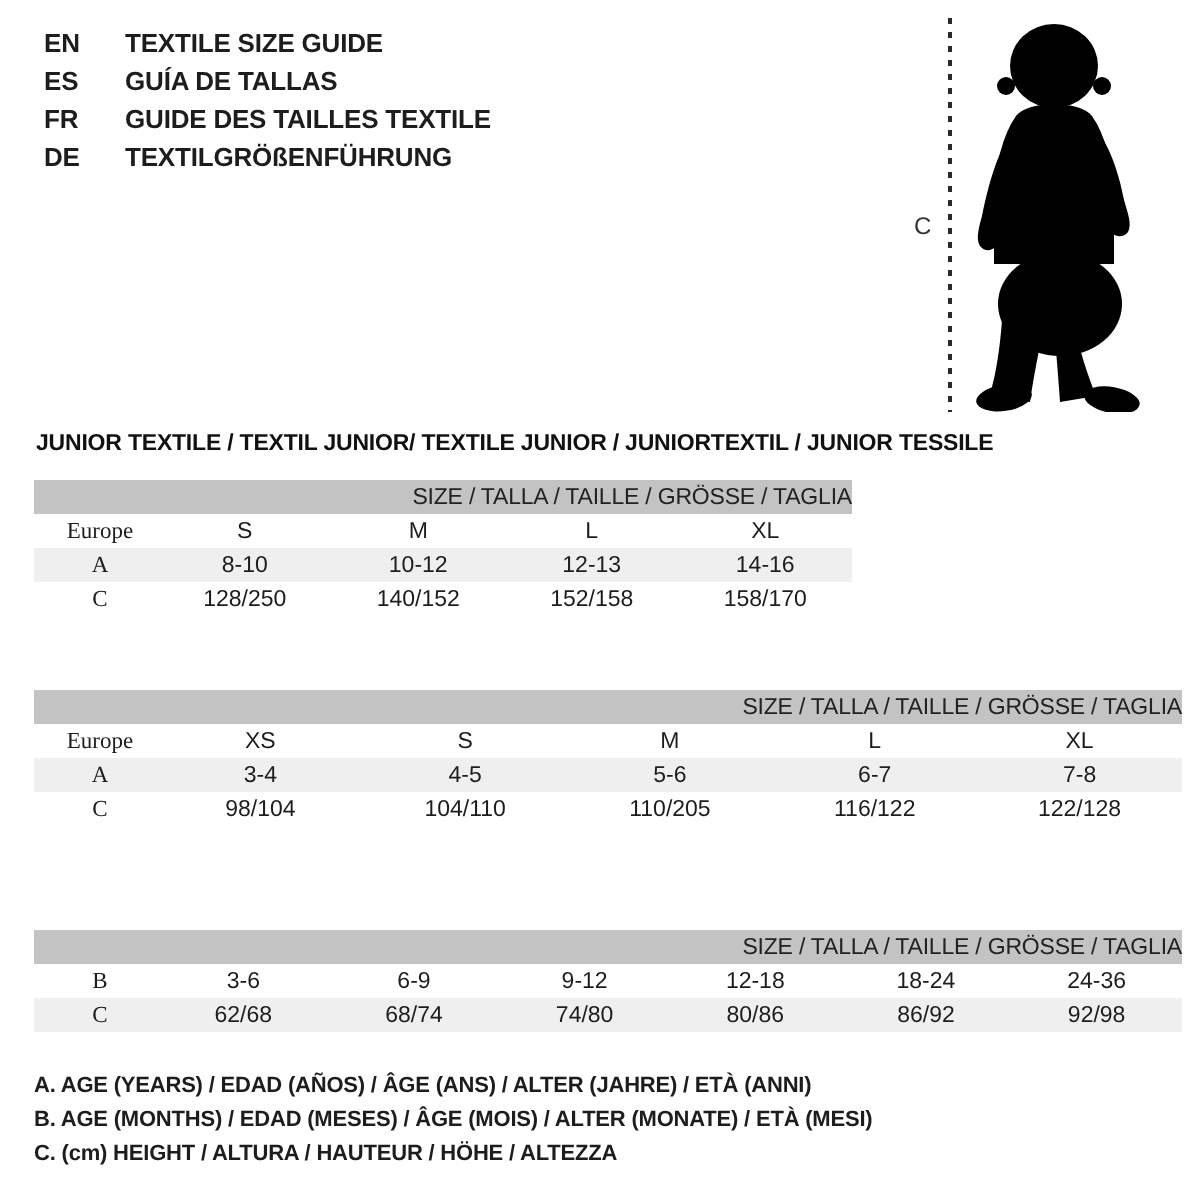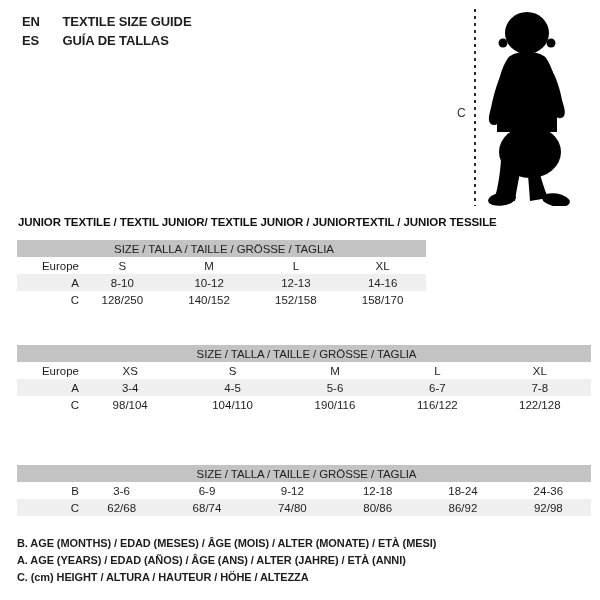--- a/index.html
+++ b/index.html
@@ -29,44 +29,52 @@
   .title-2{top:322px;}
   .title-3{top:423px;line-height:16.5px;}
   .t-title sub{font-size:8px;vertical-align:-2px;}
 
   
   table.size-table{position:absolute;left:17px;border-collapse:collapse;table-layout:fixed;}
   .t1{top:240px;width:409px;}
   .t2{top:345px;width:574px;}
   .t3{top:465px;width:574px;}
   .size-table th{
-    background:#c3c3c3;font-weight:400;font-size:11.5px;text-align:center;
+    background:#c3c3c3;font-weight:400;font-size:11.5px;text-align:right;
     height:17px;padding:0 0 0 5px;color:#222;letter-spacing:-0.1px;white-space:nowrap;
   }
   .size-table td{height:17px;font-size:11.5px;text-align:center;padding:0;white-space:nowrap;}
-  .size-table td.rowlabel{text-align:right;padding-left:4px;}
+  .size-table td.rowlabel{text-align:center;padding-left:4px;font-family:Liberation Serif, serif;}
   .size-table tr.striped{background:#efefef;}
 
   
   .footnotes{position:absolute;left:17px;top:535px;font-weight:700;font-size:11px;line-height:17px;letter-spacing:-0.1px;}
   .footnote{white-space:nowrap;}
 </style>
 </head>
 <body>
 
 <div class="canvas">
 
   <div class="lang-list">
     <div class="lang-row">
       <span class="lang-code">EN</span>
       <span class="lang-label">TEXTILE SIZE GUIDE</span>
     </div>
     <div class="lang-row">
       <span class="lang-code">ES</span>
       <span class="lang-label">GUÍA DE TALLAS</span>
+    </div>
+    <div class="lang-row">
+      <span class="lang-code">FR</span>
+      <span class="lang-label">GUIDE DES TAILLES TEXTILE</span>
+    </div>
+    <div class="lang-row">
+      <span class="lang-code">DE</span>
+      <span class="lang-label">TEXTILGRÖßENFÜHRUNG</span>
     </div>
   </div>
 
   <div class="dotted-line"></div>
   <span class="measure-label">C</span>
   <svg class="baby-svg" width="86" height="196" viewBox="0 0 86 196" xmlns="http://www.w3.org/2000/svg">
     <g fill="#000000">
       <ellipse cx="41" cy="23" rx="22" ry="21"></ellipse>
       <circle cx="17" cy="33" r="4.5"></circle>
       <circle cx="65" cy="33" r="4.5"></circle>
@@ -148,21 +156,21 @@
         <td>3-4</td>
         <td>4-5</td>
         <td>5-6</td>
         <td>6-7</td>
         <td>7-8</td>
       </tr>
       <tr>
         <td class="rowlabel">C</td>
         <td>98/104</td>
         <td>104/110</td>
-        <td>190/116</td>
+        <td>110/205</td>
         <td>116/122</td>
         <td>122/128</td>
       </tr>
     </tbody>
   </table>
 
   <table class="size-table t3">
     <colgroup>
         <col style="width:62px">
         <col>
@@ -193,18 +201,18 @@
         <td>68/74</td>
         <td>74/80</td>
         <td>80/86</td>
         <td>86/92</td>
         <td>92/98</td>
       </tr>
     </tbody>
   </table>
 
   <div class="footnotes">
+    <div class="footnote">A. AGE (YEARS) / EDAD (AÑOS) / ÂGE (ANS) / ALTER (JAHRE) / ETÀ (ANNI)</div>
     <div class="footnote">B. AGE (MONTHS) / EDAD (MESES) / ÂGE (MOIS) / ALTER (MONATE) / ETÀ (MESI)</div>
-    <div class="footnote">A. AGE (YEARS) / EDAD (AÑOS) / ÂGE (ANS) / ALTER (JAHRE) / ETÀ (ANNI)</div>
     <div class="footnote">C. (cm) HEIGHT / ALTURA / HAUTEUR / HÖHE / ALTEZZA</div>
   </div>
 
 </div>
 
 </body></html>

